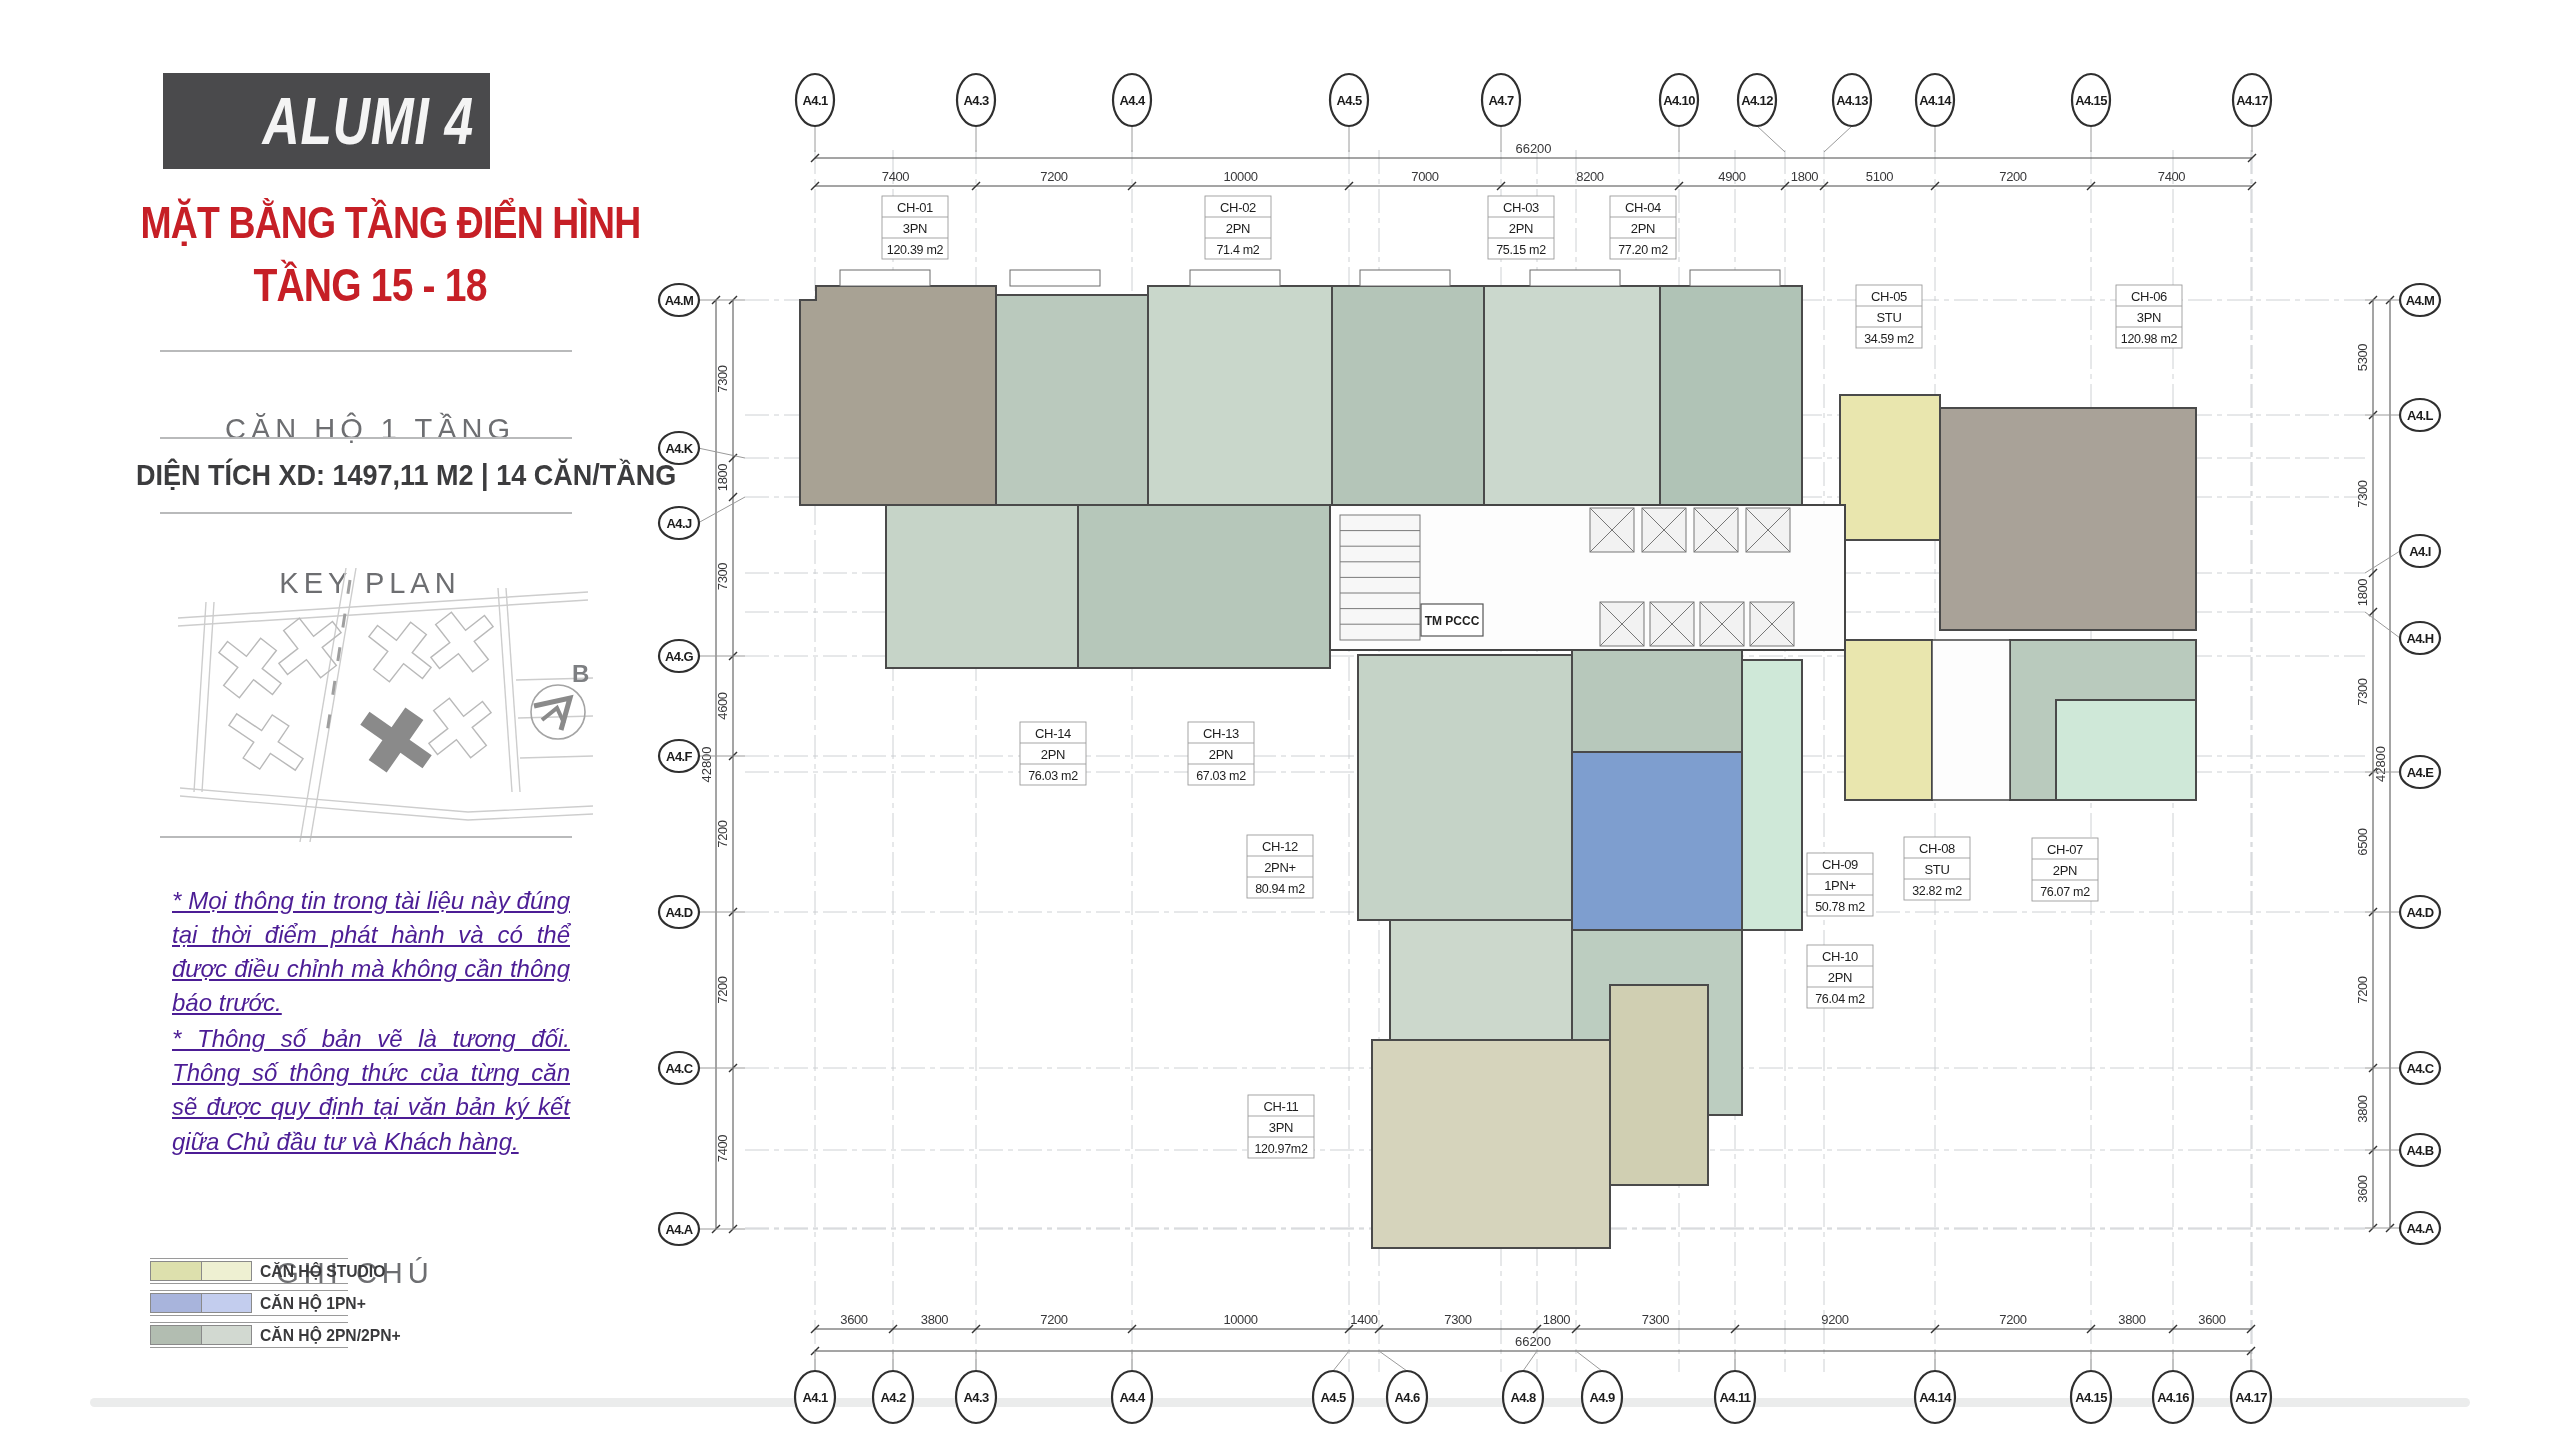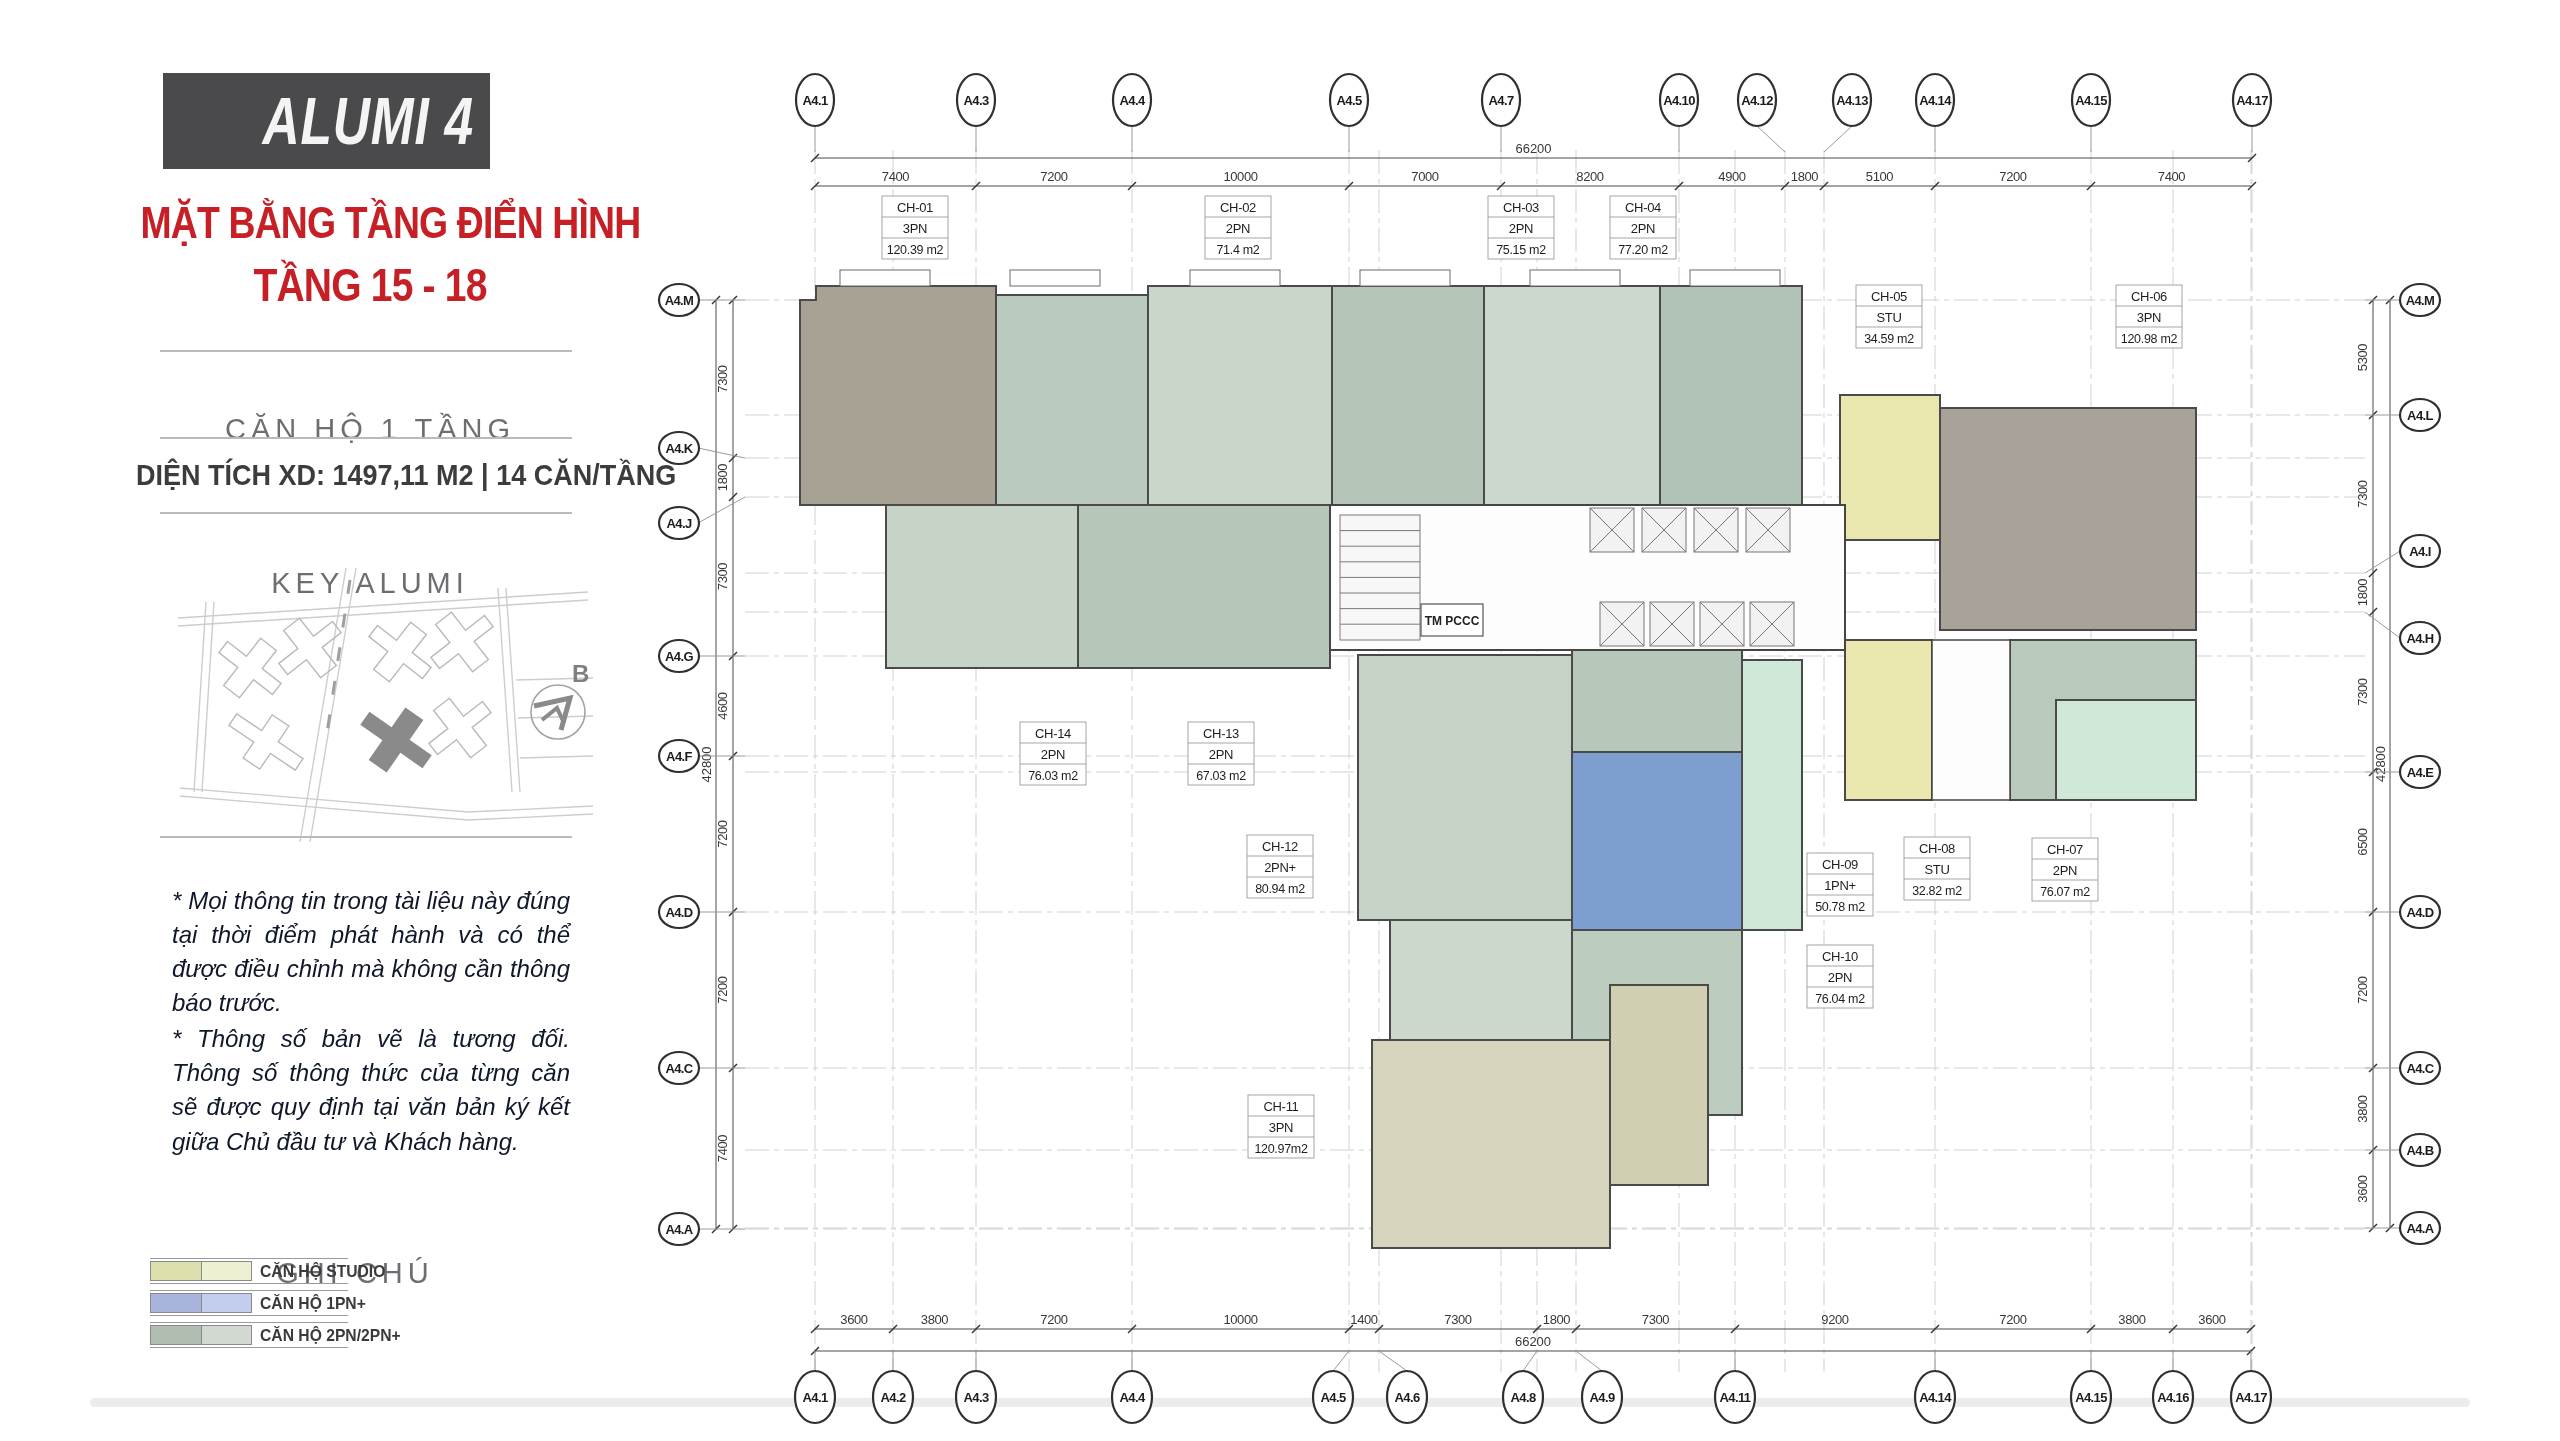--- a/index.html
+++ b/index.html
@@ -12,21 +12,21 @@
   #title-box span{color:#f4f4f4;font-size:66px;font-weight:800;font-style:italic;
                   transform:scaleX(.78);transform-origin:right center;letter-spacing:1px;white-space:nowrap;}
   .red-head{left:100px;width:540px;text-align:center;color:#c61f26;font-weight:800;
             transform:scaleX(.85);transform-origin:center;letter-spacing:-1px;white-space:nowrap;}
   #red1{top:198px;font-size:44px;}
   #red2{top:258px;font-size:46px;}
   .side-hr{left:160px;width:412px;height:2px;background:#b9babb;}
   .gray-head{left:110px;width:520px;text-align:center;color:#6d6e71;letter-spacing:5px;font-size:29px;white-space:nowrap;margin-top:35px;}
   #area-line{left:110px;top:458px;width:520px;text-align:center;color:#3c3c3e;font-weight:800;font-size:30px;
              transform:scaleX(.9);transform-origin:center;white-space:nowrap;}
-  #notes{left:172px;top:884px;width:398px;color:#0f172a;font-style:italic;font-size:24px;line-height:1.42;text-align:justify;}
+  #notes{left:172px;top:884px;width:398px;color:#4c1d95;font-style:italic;font-size:24px;line-height:1.42;text-align:justify;text-decoration:underline;}
   #notes p{margin:0 0 2px 0;}
   
   .leg-col{top:1258px;}
   #leg-col1{left:150px;width:198px;}
   #leg-col2{left:366px;width:196px;}
   .leg-row{display:flex;align-items:center;border-top:1.5px solid #9a9a9a;border-bottom:1.5px solid #9a9a9a;
            height:24px;margin-bottom:6px;position:relative;}
   .leg-swatch{width:102px;height:20px;display:flex;border:1px solid #8a8a8a;box-sizing:border-box;flex:none;}
   .leg-swatch i{flex:1;}
   .leg-label{font-size:16.5px;font-weight:700;color:#3a3a3c;margin-left:8px;white-space:nowrap;
@@ -44,21 +44,21 @@
     <span>ALUMI 4</span>
   </div>
   <div class="abs red-head" id="red1">MẶT BẰNG TẦNG ĐIỂN HÌNH</div>
   <div class="abs red-head" id="red2">TẦNG 15 - 18</div>
 
   <div class="abs side-hr" style="top:350px"></div>
   <div class="abs gray-head" style="top:378px">CĂN HỘ 1 TẦNG</div>
   <div class="abs side-hr" style="top:437px"></div>
   <div class="abs" id="area-line">DIỆN TÍCH XD: 1497,11 M2  |  14 CĂN/TẦNG</div>
   <div class="abs side-hr" style="top:512px"></div>
-  <div class="abs gray-head" style="top:532px">KEY ALUMI</div>
+  <div class="abs gray-head" style="top:532px">KEY PLAN</div>
 
   <svg class="abs" style="left:168px;top:560px" width="440" height="290" viewBox="0 0 440 290">
     <g stroke="#cdcdcd" stroke-width="1.4" fill="none">
       <path d="M 10,58 L 420,32"></path>
         <path d="M 10,66 L 420,40"></path>
       <path d="M 12,228 L 300,252 L 425,246"></path>
         <path d="M 12,236 L 300,260 L 425,254"></path>
       <path d="M 38,42 L 26,232"></path>
         <path d="M 46,42 L 34,232"></path>
       <path d="M 178,8 L 132,282"></path>

